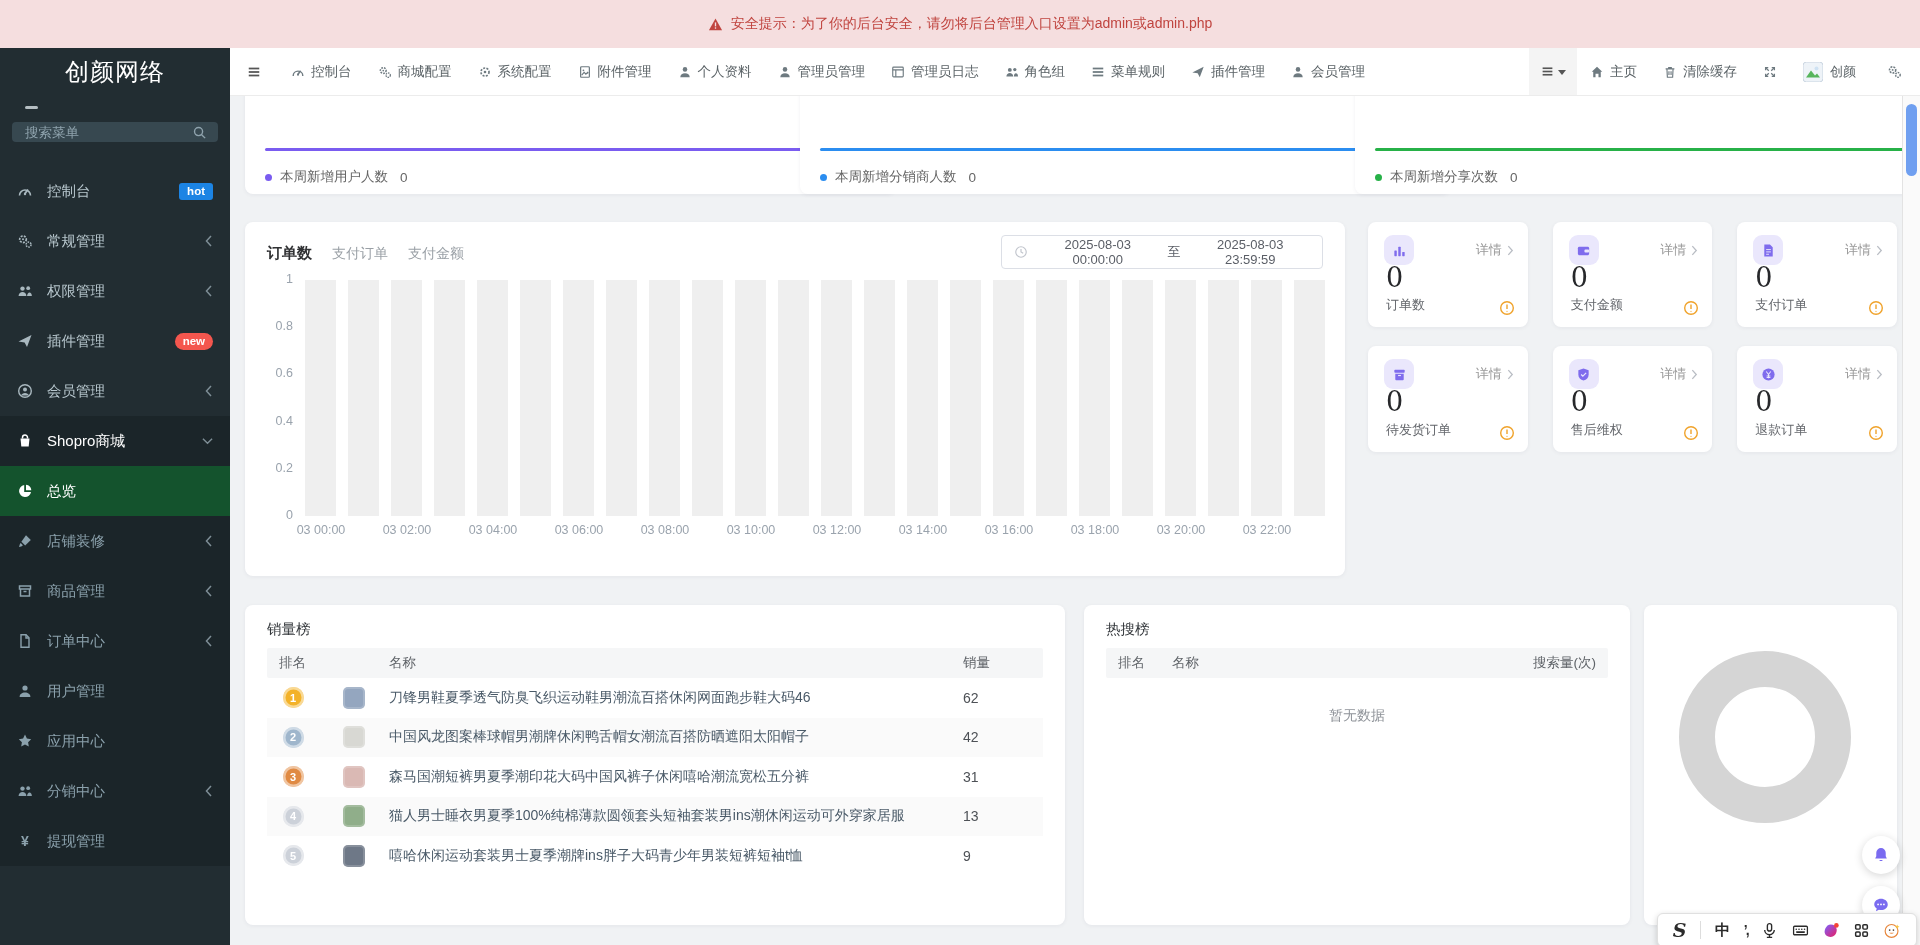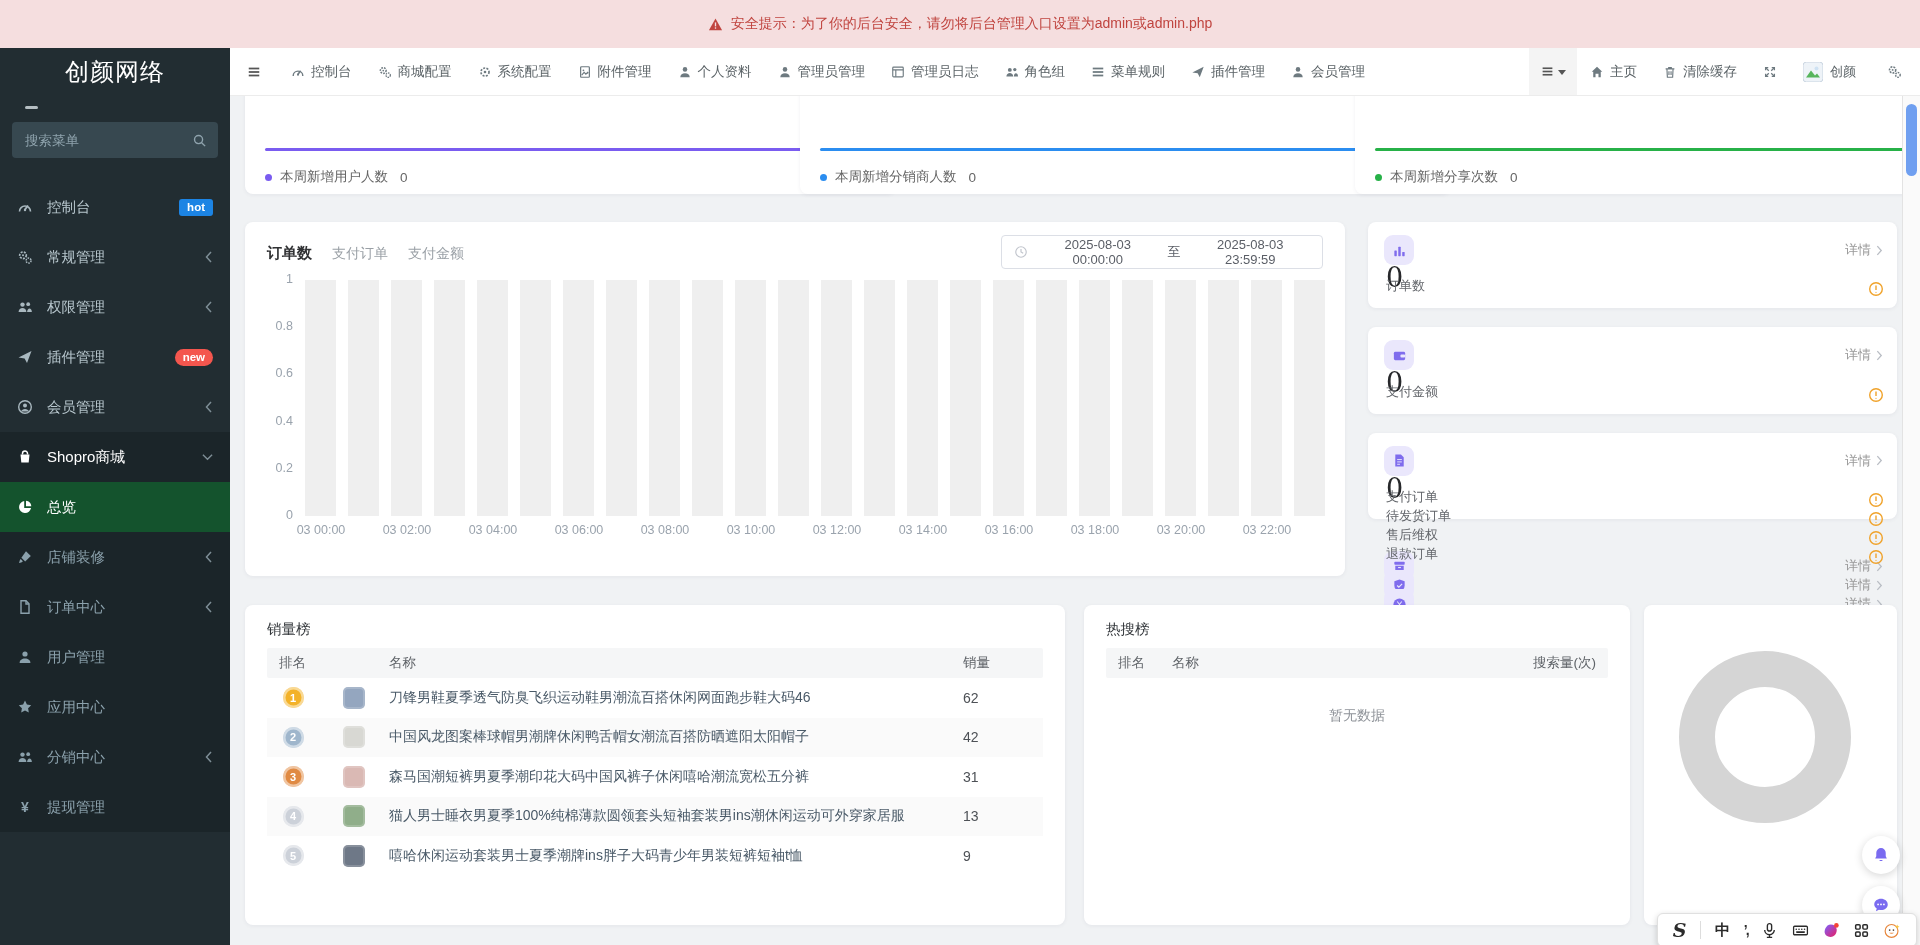--- a/index.html
+++ b/index.html
@@ -9,21 +9,21 @@
 
   
   .warnbar{position:absolute;left:0;top:0;width:100%;height:48px;background:#f5dedf;
            display:flex;align-items:center;justify-content:center;gap:8px;color:#c0443f;font-size:14px;z-index:9}
   .warnbar .wicon svg{width:15px;height:15px}
 
   
   .sidebar{position:absolute;left:0;top:48px;width:230px;bottom:0;background:#222d32;z-index:8}
   .brand{height:48px;display:flex;align-items:center;justify-content:center;color:#fff;font-size:24px;letter-spacing:1px}
   .sdash{position:absolute;left:25px;top:58px;width:13px;height:3px;background:#cfd8dc;border-radius:2px;opacity:.85}
-  .ssearch{position:relative;margin:26px 12px 0;height:36px;background:#374850;border-radius:4px;display:flex;align-items:center}
+  .ssearch{position:relative;margin:26px 12px 0;height:20px;background:#374850;border-radius:4px;display:flex;align-items:center}
   .ssearch input{flex:1;background:none;border:0;outline:0;color:#cfd8dc;font-size:13.5px;padding:0 34px 0 13px;font-family:inherit}
   .ssearch input::placeholder{color:#8fa3ad}
   .ssearch .sic{position:absolute;right:11px;color:#8fa3ad}
   .ssearch .sic svg{width:15px;height:15px}
   .smenu{margin-top:24px}
   .sitem{height:50px;display:flex;align-items:center;padding:0 17px;color:#b8c7ce;font-size:14.5px;cursor:pointer}
   .sitem .ic{width:18px;margin-right:12px;color:#a9b8bf;flex-shrink:0}
   .sitem .ic svg{width:16px;height:16px}
   .badge{margin-left:auto;color:#fff;font-size:11.5px;font-weight:bold;padding:2.5px 8px;border-radius:3px}
   .badge.pill{border-radius:10px}
@@ -76,21 +76,21 @@
   .datebox .cic svg{width:14px;height:14px}
   .datebox .dtxt{flex:1;text-align:center}
   .ylab{position:absolute;width:34px;text-align:right;color:#9aa3ad;font-size:12.5px}
   .bars{position:absolute;left:54px;top:58px;width:1032px;height:236px;display:flex;align-items:flex-end}
   .bar{flex:1;height:100%;background:#efefef;margin:0 6px}
   .xlabels{position:absolute;left:33px;top:301px;width:1032px;display:flex}
   .xl{width:86px;text-align:center;color:#9aa3ad;font-size:12.5px;flex:none}
 
   
   .stats-grid{position:absolute;left:1138px;top:126px;width:529px;height:354px;display:grid;
-              grid-template-columns:1fr;grid-template-rows:1fr 1fr 1fr;gap:19px 25px}
+              grid-template-columns:1fr 1fr 1fr;grid-template-rows:1fr 1fr 1fr;gap:19px 25px}
   .scard{position:relative;background:#fff;border-radius:8px;box-shadow:0 1px 4px rgba(30,40,60,.06)}
   .tile{position:absolute;left:16px;top:13px;width:30px;height:30px;border-radius:9px;background:#eae7fc;color:#7f6ced;
         display:flex;align-items:center;justify-content:center}
   .tile svg{width:15px;height:15px}
   .detail{position:absolute;right:14px;top:19px;color:#999;font-size:13px;display:flex;align-items:center;gap:5px;cursor:pointer}
   .detail .chr{color:#b9bdc4}
   .detail .chr svg{width:7px;height:11px}
   .sval2{position:absolute;left:18px;top:40px;font-family:"DejaVu Serif",serif;font-size:27px;color:#27282b}
   .slab{position:absolute;left:18px;bottom:13px;color:#63666b;font-size:13px}
   .sinfo{position:absolute;right:13px;bottom:11px;color:#f0a32b}
@@ -266,20 +266,36 @@
 
   </div>
   <div class="sitem child">
     <span class="ic">
             <svg viewBox="0 0 16 16" fill="currentColor">
               <path d="M9 2.2 13.8 7 8.2 12.6 4.4 8.8z"></path>
               <path d="M3.7 10.1 5.9 12.3C5.1 13.5 3.4 14 2 14c.5-1.3.7-2.9 1.7-3.9z"></path>
             </svg>
           </span>
     <span>店铺装修</span>
+
+    <span class="chev">
+            <svg viewBox="0 0 8 12" fill="none" stroke="currentColor" stroke-width="1.5">
+              <path d="M6 1 1.5 6 6 11"></path>
+            </svg>
+          </span>
+  </div>
+  <div class="sitem child">
+    <span class="ic">
+            <svg viewBox="0 0 16 16" fill="none" stroke="currentColor" stroke-width="1.5">
+              <rect x="2.5" y="3" width="11" height="3"></rect>
+              <path d="M3.5 6v7h9V6"></path>
+              <path d="M6.5 8.5h3"></path>
+            </svg>
+          </span>
+    <span>商品管理</span>
 
     <span class="chev">
             <svg viewBox="0 0 8 12" fill="none" stroke="currentColor" stroke-width="1.5">
               <path d="M6 1 1.5 6 6 11"></path>
             </svg>
           </span>
   </div>
   <div class="sitem child">
     <span class="ic">
             <svg viewBox="0 0 16 16" fill="none" stroke="currentColor" stroke-width="1.4">

